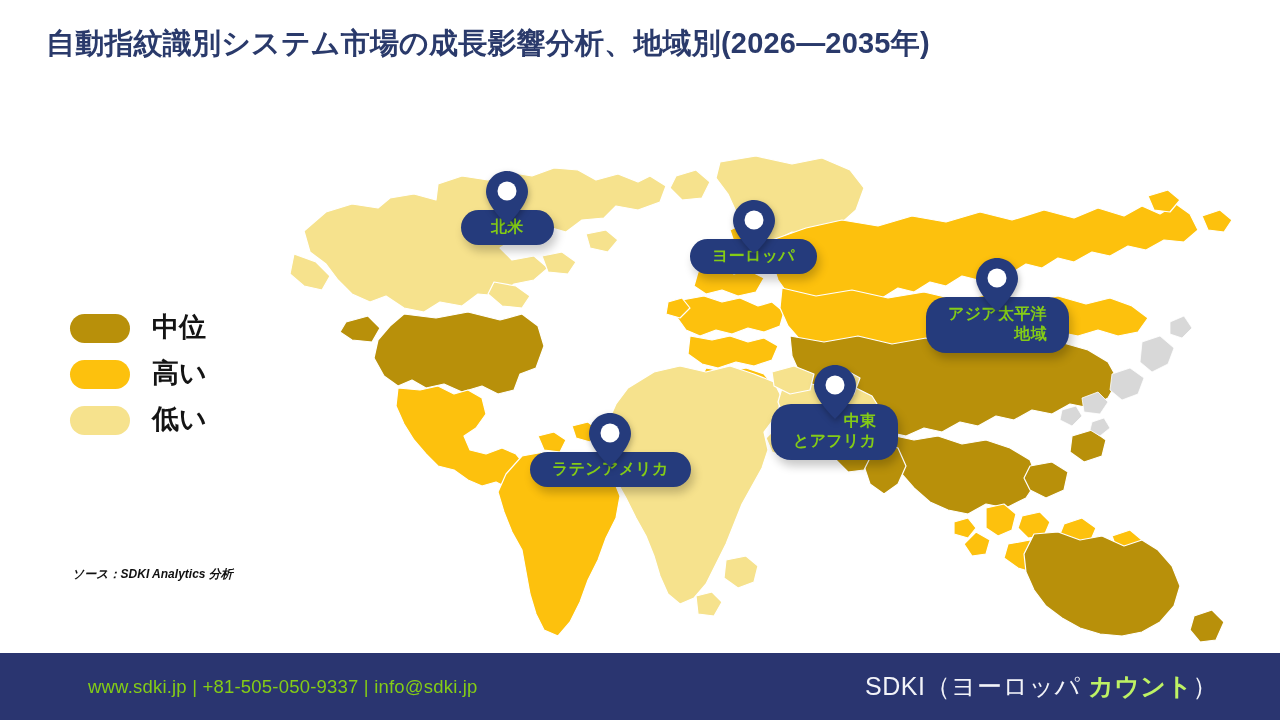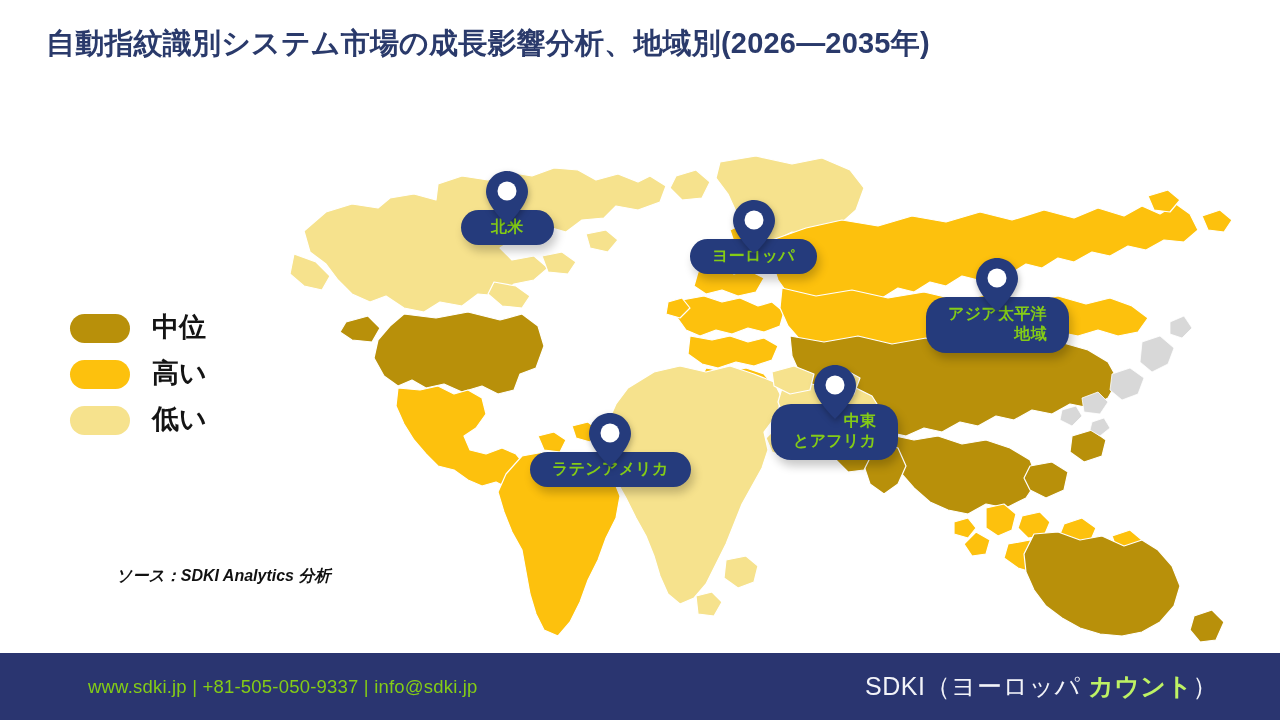--- a/index.html
+++ b/index.html
@@ -60,26 +60,25 @@
     color: #141414;
     line-height: 1;
     white-space: nowrap;
   }
 
   
   .source-note {
     position: absolute;
     left: 72px;
     top: 566px;
-    font-size: 16px;
+    font-size: 12px;
     font-weight: 700;
     font-style: italic;
     color: #111111;
     white-space: nowrap;
-    margin-left: 44px;
   }
 
   
   .map-wrap {
     position: absolute;
     left: 286px;
     top: 136px;
     width: 966px;
     height: 510px;
   }

